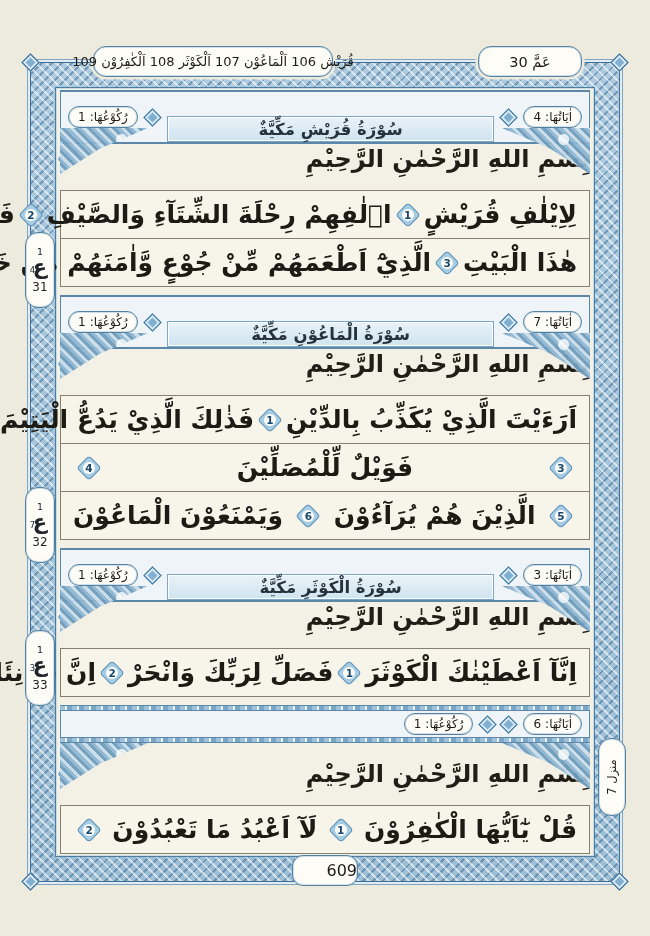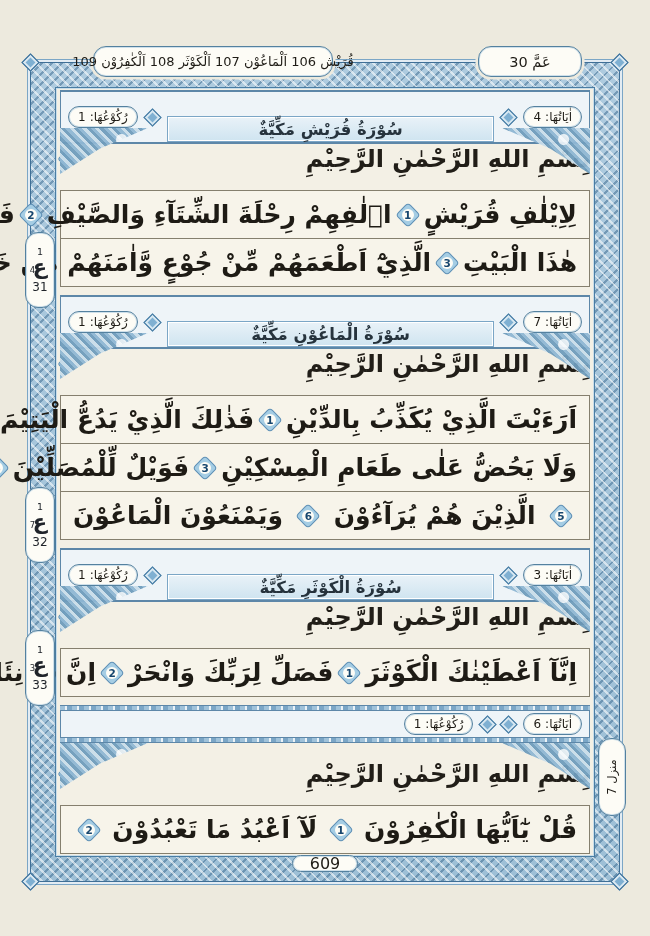--- a/index.html
+++ b/index.html
@@ -124,24 +124,24 @@
     position:absolute; top:46px; height:31px; z-index:5;
     background:#fdfcf6; border:1.5px solid #54819f; border-radius:13px;
     box-shadow:0 0 0 2.5px #edeade, inset 0 0 0 1px #cfe0ea;
     display:flex; align-items:center; justify-content:center;
     direction:rtl; font-size:13px; padding:8px 10px; white-space:nowrap;
   }
   #cart-index{ left:93px; width:240px; }
   #cart-juz{ left:478px; width:104px; font-size:14.5px; font-weight:400; }
   .pagenum{
     position:absolute; left:50%; transform:translateX(-50%); top:855px;
-    width:66px; height:17px; z-index:5;
+    width:66px; height:31px; z-index:5;
     background:#fdfcf6; border:1.5px solid #54819f; border-radius:11px;
     box-shadow:inset 0 0 0 1px #cfe0ea;
-    display:flex; align-items:center; justify-content:center; font-size:16px;
+    display:flex; align-items:center; justify-content:flex-start; font-size:16px;
   }
 </style>
 </head>
 <body>
 
 <div class="cartouche" id="cart-index">
   <span>قُرَيْش 106 اَلْمَاعُوْن 107 اَلْكَوْثَر 108 اَلْكٰفِرُوْن 109</span>
 </div>
 <div class="cartouche" id="cart-juz">
   <span>عَمَّ 30</span>
@@ -219,21 +219,20 @@
         <div class="corner-orn left"></div>
       </div>
       <div class="qline">
           <span class="qtext">اَرَءَيْتَ الَّذِيْ يُكَذِّبُ بِالدِّيْنِ</span>
           <span class="vmark">
             <span class="n">1</span>
           </span>
           <span class="qtext">فَذٰلِكَ الَّذِيْ يَدُعُّ الْيَتِيْمَ</span>
         </div>
       <div class="qline">
-          <span class="qtext">وَلَا يَحُضُّ عَلٰى طَعَامِ الْمِسْكِيْنِ</span>
           <span class="vmark">
             <span class="n">3</span>
           </span>
           <span class="qtext">فَوَيْلٌ لِّلْمُصَلِّيْنَ</span>
           <span class="vmark">
             <span class="n">4</span>
           </span>
         </div>
       <div class="qline">
           <span class="vmark">

